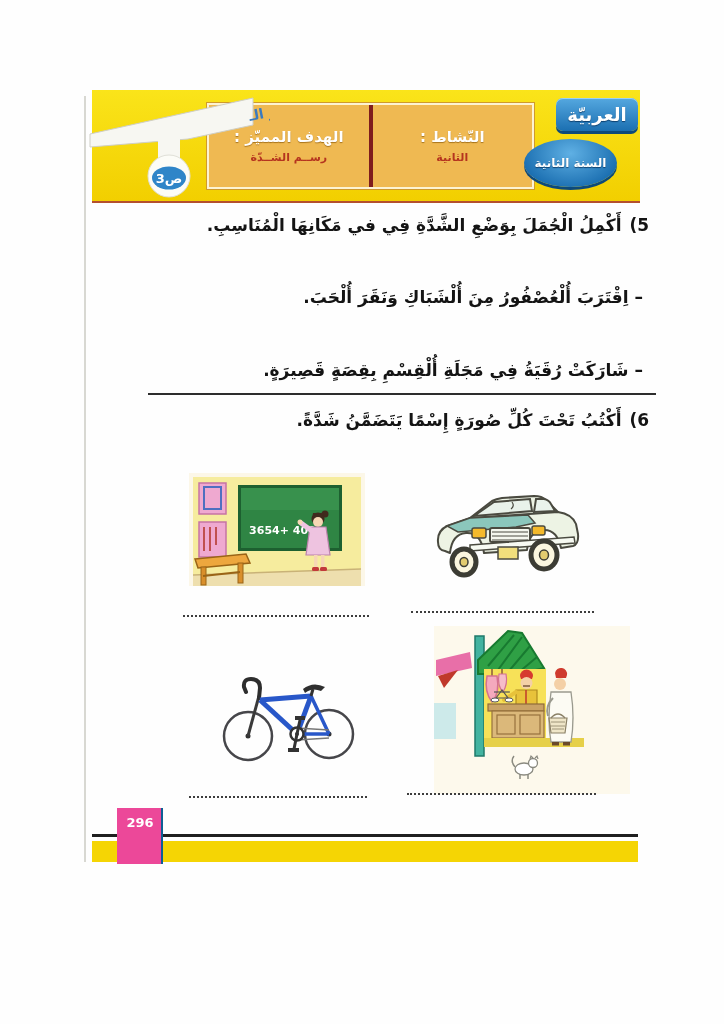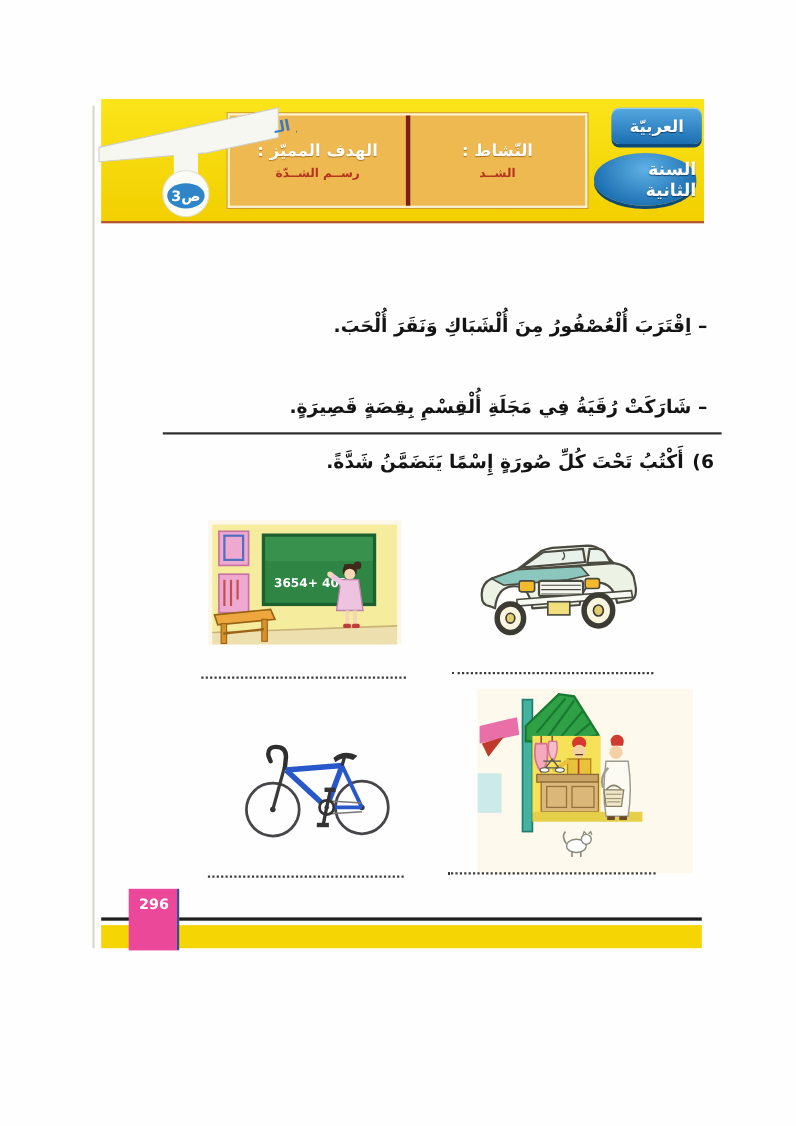--- a/index.html
+++ b/index.html
@@ -13,23 +13,23 @@
   .ribbon{position:absolute;left:88px;top:92px;width:182px;height:106px;}
   .topic-box{position:absolute;left:207px;top:103px;width:323px;height:82px;
         background:#efb952;border:2px solid #fdf3d2;box-shadow:0 0 0 1px #cf9a2c;
         display:flex;flex-direction:row-reverse;}
   .topic-cell{flex:1;display:flex;flex-direction:column;align-items:center;justify-content:center;gap:5px;direction:rtl;}
   .topic-cell:first-child{border-left:4px solid #7f1d1d;}
   .topic-label{color:#ffffff;font-weight:bold;font-size:15px;text-shadow:0 1px 1px rgba(130,80,0,.65);}
   .topic-value{color:#b5341f;font-weight:bold;font-size:11px;}
   .badge{position:absolute;color:#fff;font-weight:bold;display:flex;align-items:center;justify-content:center;
          text-shadow:0 1px 1px rgba(0,40,80,.7);direction:rtl;}
-  .badge-rect{left:556px;top:98px;width:82px;height:33px;font-size:15px;border-radius:7px;
+  .badge-rect{left:556px;top:98px;width:82px;height:33px;font-size:18px;border-radius:7px;
          background:linear-gradient(#55a8e0,#1b6fb1);box-shadow:0 3px 0 #0d4a7a, inset 0 1px 0 #9ed0f0;}
-  .badge-oval{left:540px;top:139px;width:93px;height:48px;font-size:16px;border-radius:50%;
+  .badge-oval{left:524px;top:139px;width:93px;height:48px;font-size:12px;border-radius:50%;
          background:radial-gradient(ellipse at 50% 30%,#5fb0e4,#1b6fb1 75%);box-shadow:0 3px 0 #0d4a7a;}
 
   
   .arline{position:absolute;direction:rtl;text-align:right;color:#141414;
           font-weight:bold;font-size:17px;line-height:1.4;}
   .num{direction:ltr;unicode-bidi:isolate;padding-left:2px;}
   .ex5-title{left:167px;top:214px;width:482px;}
   .sent-a{left:171px;top:252px;width:472px;}
   .sent-b{left:171px;top:286px;width:472px;}
   .sent-c{left:171px;top:348px;width:472px;margin-top:11px;}
@@ -60,40 +60,44 @@
 <body>
 
 <div class="page">
   <div class="scan-edge"></div>
 
   <div class="band"></div>
 
   <div class="topic-box">
     <div class="topic-cell">
       <span class="topic-label">النّشاط :</span>
-      <span class="topic-value">الشــد</span>
+      <span class="topic-value">الثانية</span>
     </div>
     <div class="topic-cell">
       <span class="topic-label">الهدف المميّز :</span>
       <span class="topic-value">رســم الشــدّة</span>
     </div>
   </div>
 
   <div class="badge badge-rect">العربيّة</div>
   <div class="badge badge-oval">السنة الثانية</div>
 
   <svg class="ribbon" viewBox="0 0 182 106">
     <polygon points="2,42 165,6 165,33 100,47 2,55" fill="#f7f7f2" stroke="#cfcfc6" stroke-width="1"></polygon>
     <rect x="70" y="45" width="22" height="27" fill="#f7f7f2"></rect>
     <circle cx="81" cy="84" r="21" fill="#fcfcf7" stroke="#e0e0d8" stroke-width="1"></circle>
     <ellipse cx="81" cy="86" rx="17" ry="11.5" fill="#2f85c8"></ellipse>
     <text x="162" y="29" text-anchor="end" transform="rotate(-11 162 29)" direction="rtl" font-size="14" font-weight="bold" fill="#3a7abf">المحور الـ</text>
     <text x="81" y="91" text-anchor="middle" direction="rtl" font-size="13" font-weight="bold" fill="#ffffff">ص3</text>
   </svg>
 
+  <div class="arline ex5-title">
+    <span class="num">(5</span>
+    <span>أَكْمِلُ الْجُمَلَ بِوَضْعِ الشَّدَّةِ فِي في مَكَانِهَا الْمُنَاسِبِ.</span>
+  </div>
   <div class="arline sent-b">– اِقْتَرَبَ أُلْعُصْفُورُ مِنَ أُلْشَبَاكِ وَنَقَرَ أُلْحَبَ.</div>
   <div class="arline sent-c">– شَارَكَتْ رُقَيَةُ فِي مَجَلَةِ أُلْقِسْمِ بِقِصَةٍ قَصِيرَةٍ.</div>
 
   <div class="divider"></div>
 
   <div class="arline ex6-title">
     <span class="num">(6</span>
     <span>أَكْتُبُ تَحْتَ كُلِّ صُورَةٍ إِسْمًا يَتَضَمَّنُ شَدَّةً.</span>
   </div>
 

